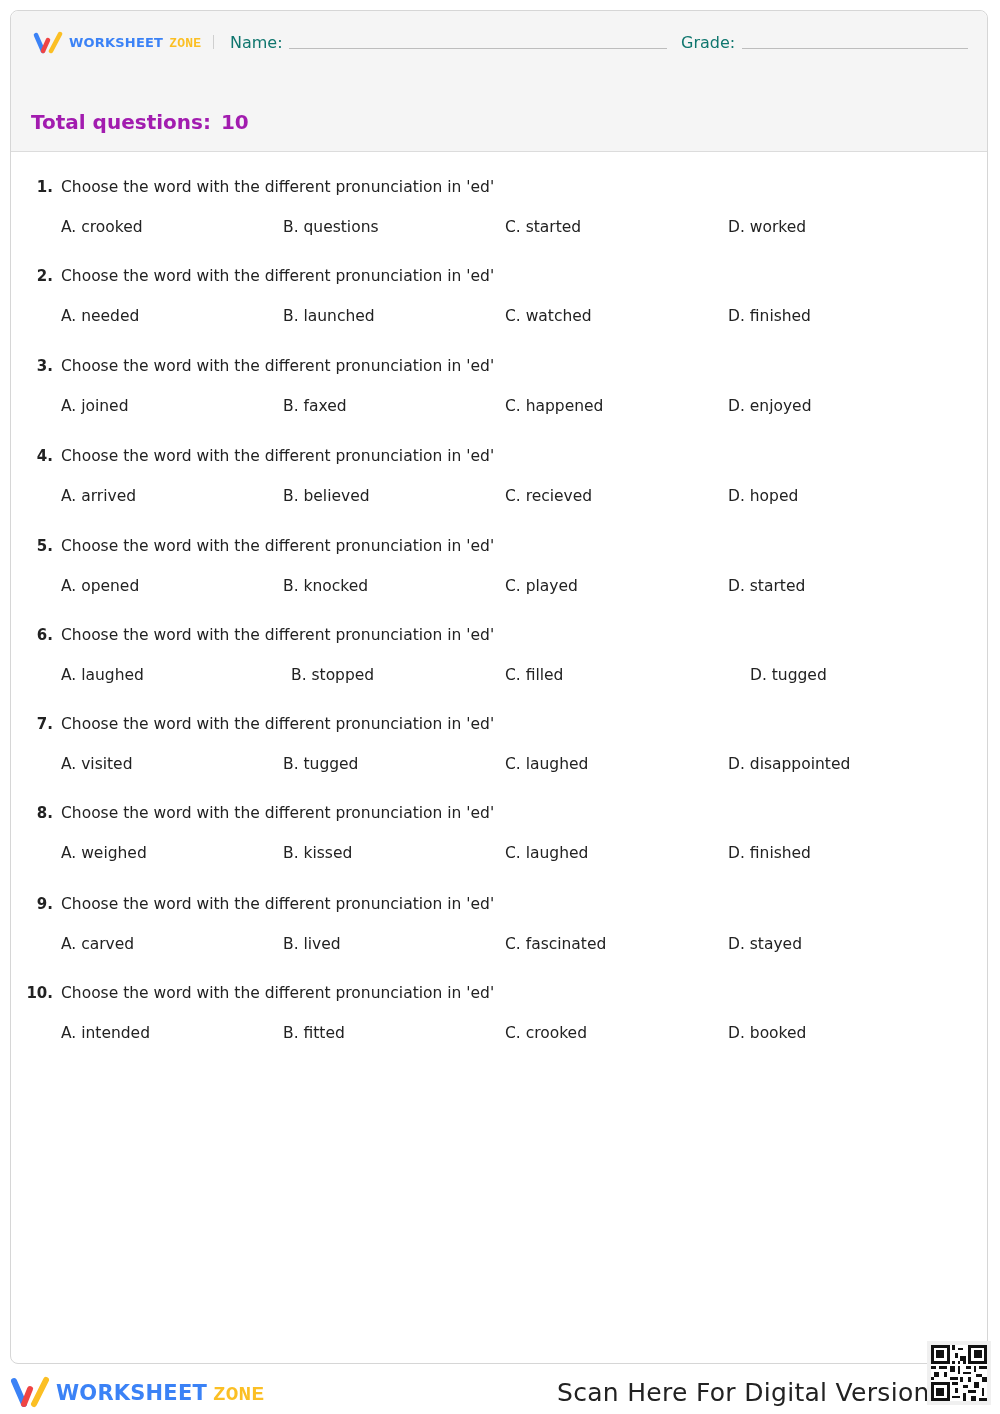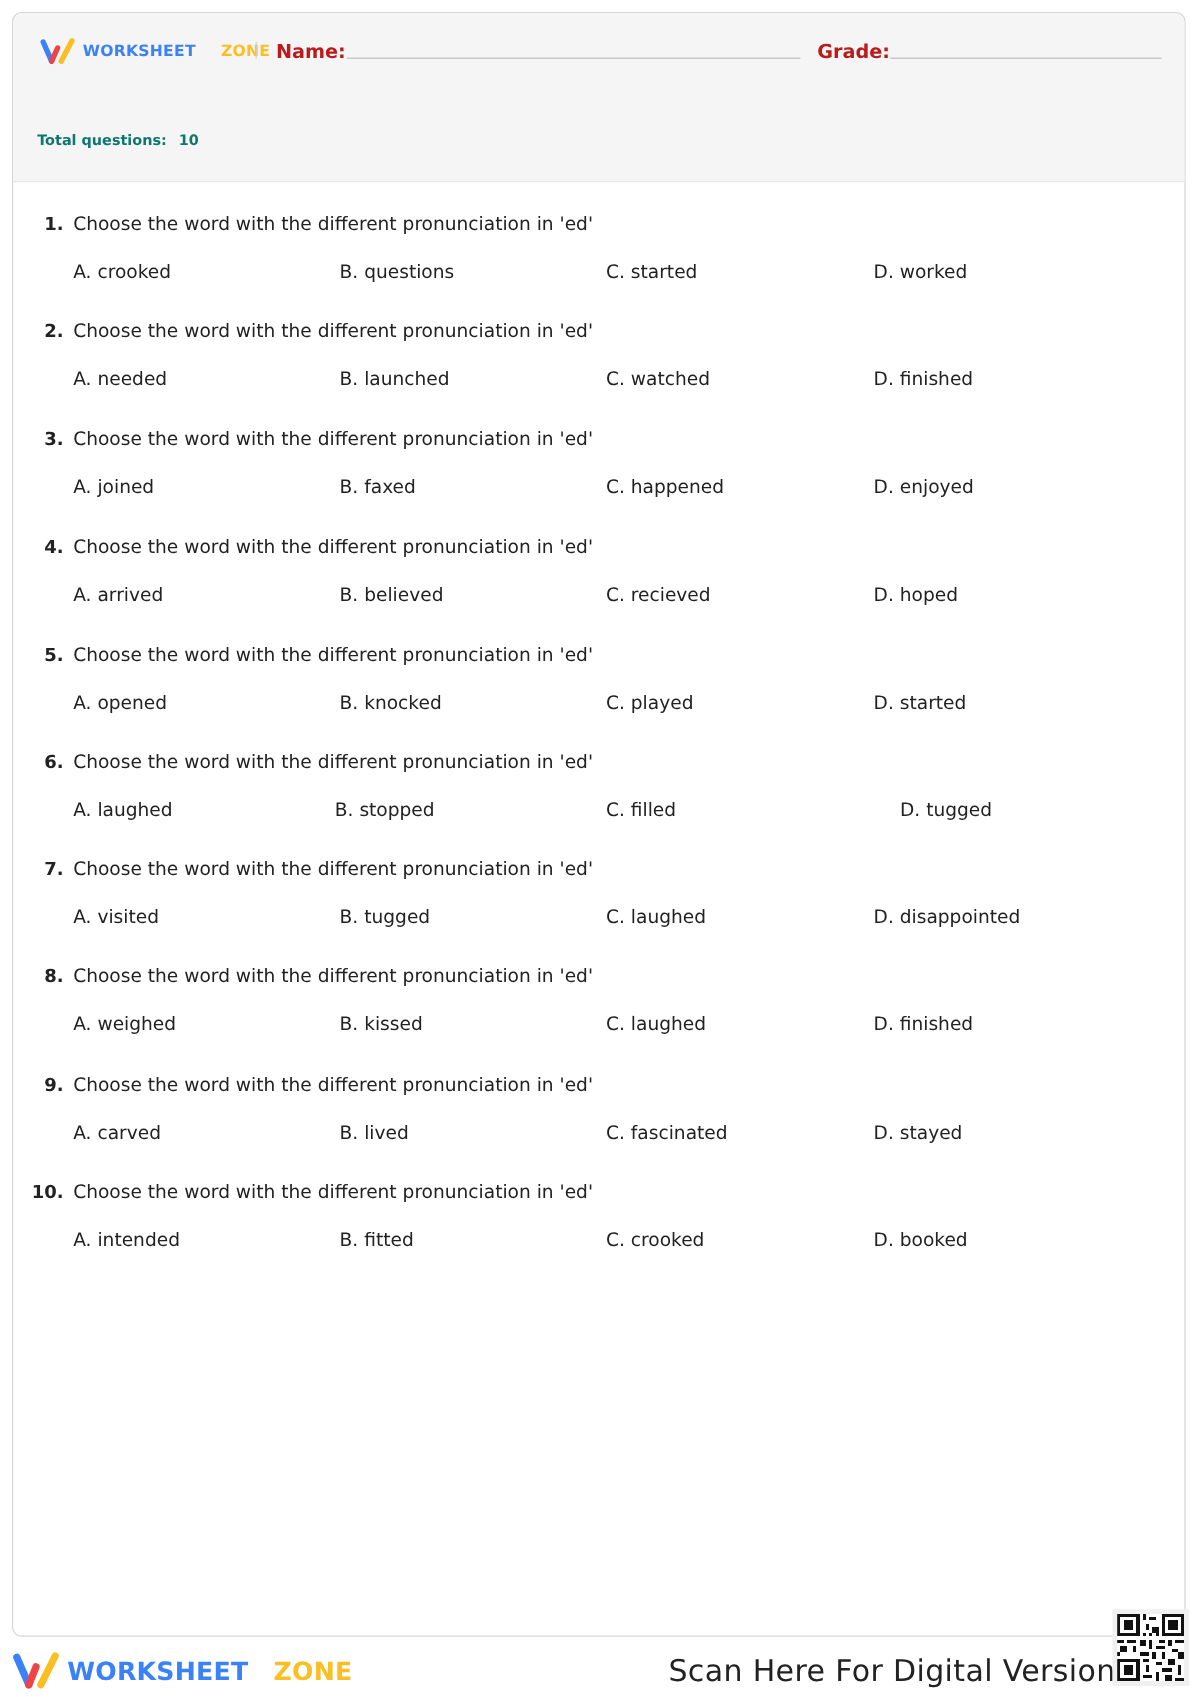--- a/index.html
+++ b/index.html
@@ -6,25 +6,25 @@
     body { width: 1000px; height: 1414px; position: relative; overflow: hidden;
            font-family: "DejaVu Sans", "Liberation Sans", sans-serif; color: #222; }
     .sheet { position: absolute; left: 10px; top: 10px; width: 978px; height: 1354px;
              border: 1px solid #d6d6d6; border-radius: 8px; box-sizing: border-box; background: #fff; }
     .header { position: absolute; left: 0; top: 0; right: 0; height: 140px;
               background: #f5f5f5; border-bottom: 1px solid #dcdcdc; border-radius: 8px 8px 0 0; }
     .logo { position: absolute; left: 22px; top: 20px; display: flex; align-items: center; }
     .logo svg { display: block; }
     .logo-text { font-weight: bold; font-size: 13px; letter-spacing: 0.2px; margin-left: 4px; }
     .logo-text .w { color: #3b82f6; }
-    .logo-text .z { color: #fbbf24; margin-left: 21px; }
+    .logo-text .z { color: #fbbf24; margin-left: 6px; font-family: Liberation Mono, monospace; }
     .vsep { position: absolute; left: 202px; top: 24px; width: 1px; height: 14px; background: #cfcfcf; }
-    .field-label { position: absolute; top: 22px; font-weight: bold; font-size: 16px; color: #b91c1c; }
+    .field-label { position: absolute; top: 22px; font-weight: normal; font-size: 16px; color: #0f766e; }
     .field-line { position: absolute; top: 37px; height: 1px; background: #bdbdbd; }
-    .total { position: absolute; left: 20px; top: 99px; font-weight: bold; font-size: 12px; color: #0f766e; }
+    .total { position: absolute; left: 20px; top: 99px; font-weight: bold; font-size: 20px; color: #a21caf; }
     .total .num { margin-left: 10px; }
     .question { position: absolute; left: 0; width: 978px; }
     .q-num { position: absolute; width: 42px; text-align: right; font-weight: bold; font-size: 15px; top: 0; }
     .q-text { position: absolute; left: 50px; top: 0; font-size: 15.5px; color: #222; white-space: nowrap; }
     .option { position: absolute; top: 40px; font-size: 15.5px; color: #222; white-space: nowrap; }
     .footer-logo { position: absolute; left: 10px; top: 1376px; display: flex; align-items: center; }
     .footer-logo .logo-text { font-size: 21px; }
     .scan { position: absolute; left: 557px; top: 1378px; font-size: 25px; color: #222; letter-spacing: 0.3px; }
     .qr { position: absolute; left: 927px; top: 1341px; width: 64px; height: 64px; background: #f0f0f0;
           display: flex; align-items: center; justify-content: center; }
@@ -93,21 +93,21 @@
         <span class="q-text">Choose the word with the different pronunciation in 'ed'</span>
         <span class="option" style="left:50px">A. opened</span>
         <span class="option" style="left:272px">B. knocked</span>
         <span class="option" style="left:494px">C. played</span>
         <span class="option" style="left:717px">D. started</span>
       </div>
       <div class="question" style="top: 615px;">
         <span class="q-num">6.</span>
         <span class="q-text">Choose the word with the different pronunciation in 'ed'</span>
         <span class="option" style="left:50px">A. laughed</span>
-        <span class="option" style="left:268px">B. stopped</span>
+        <span class="option" style="left:280px">B. stopped</span>
         <span class="option" style="left:494px">C. filled</span>
         <span class="option" style="left:739px">D. tugged</span>
       </div>
       <div class="question" style="top: 704px;">
         <span class="q-num">7.</span>
         <span class="q-text">Choose the word with the different pronunciation in 'ed'</span>
         <span class="option" style="left:50px">A. visited</span>
         <span class="option" style="left:272px">B. tugged</span>
         <span class="option" style="left:494px">C. laughed</span>
         <span class="option" style="left:717px">D. disappointed</span>

